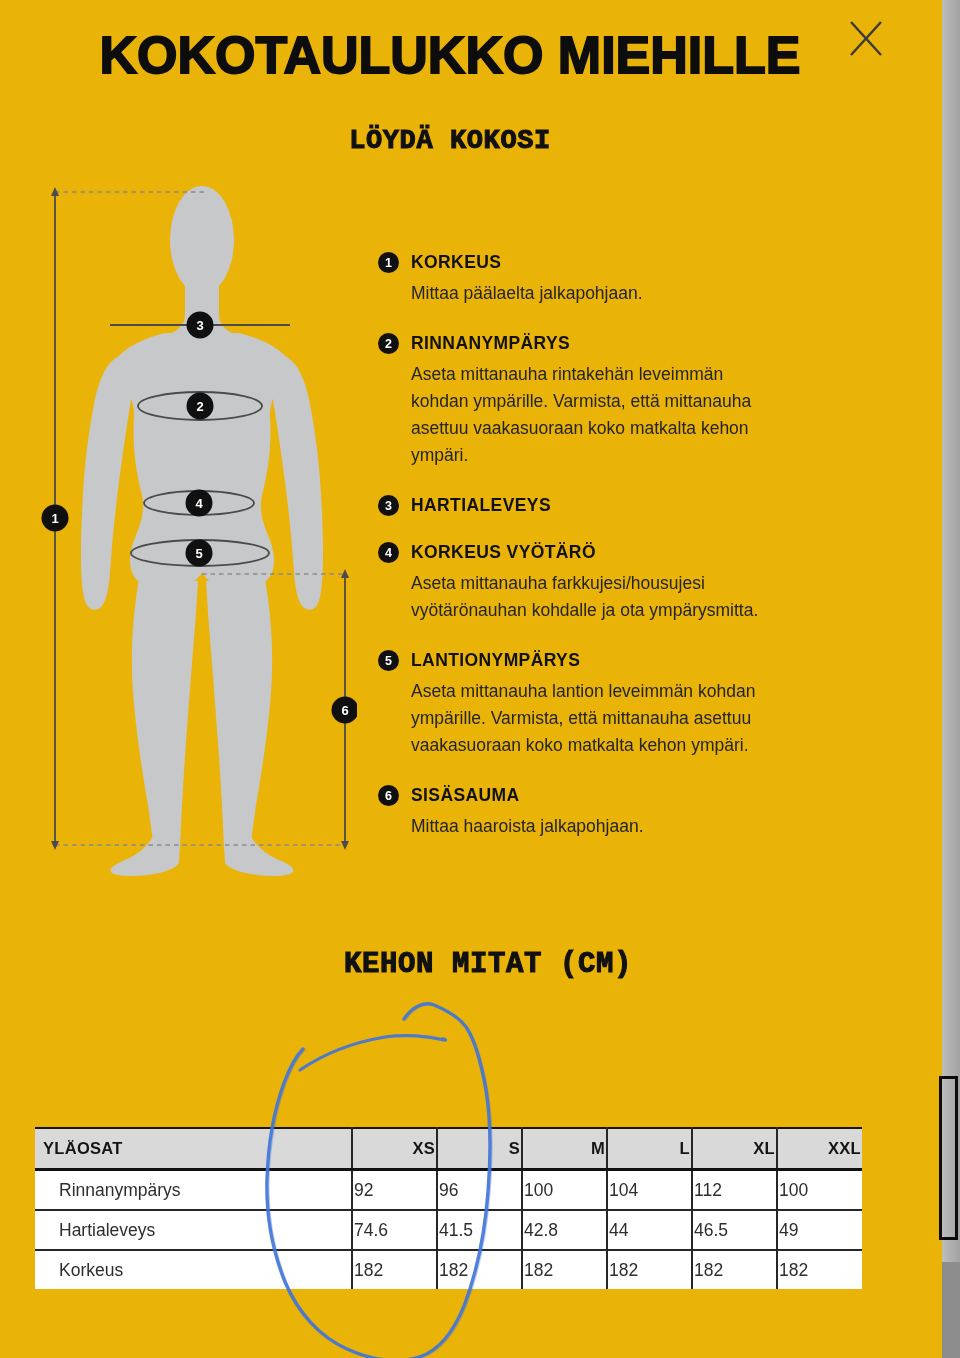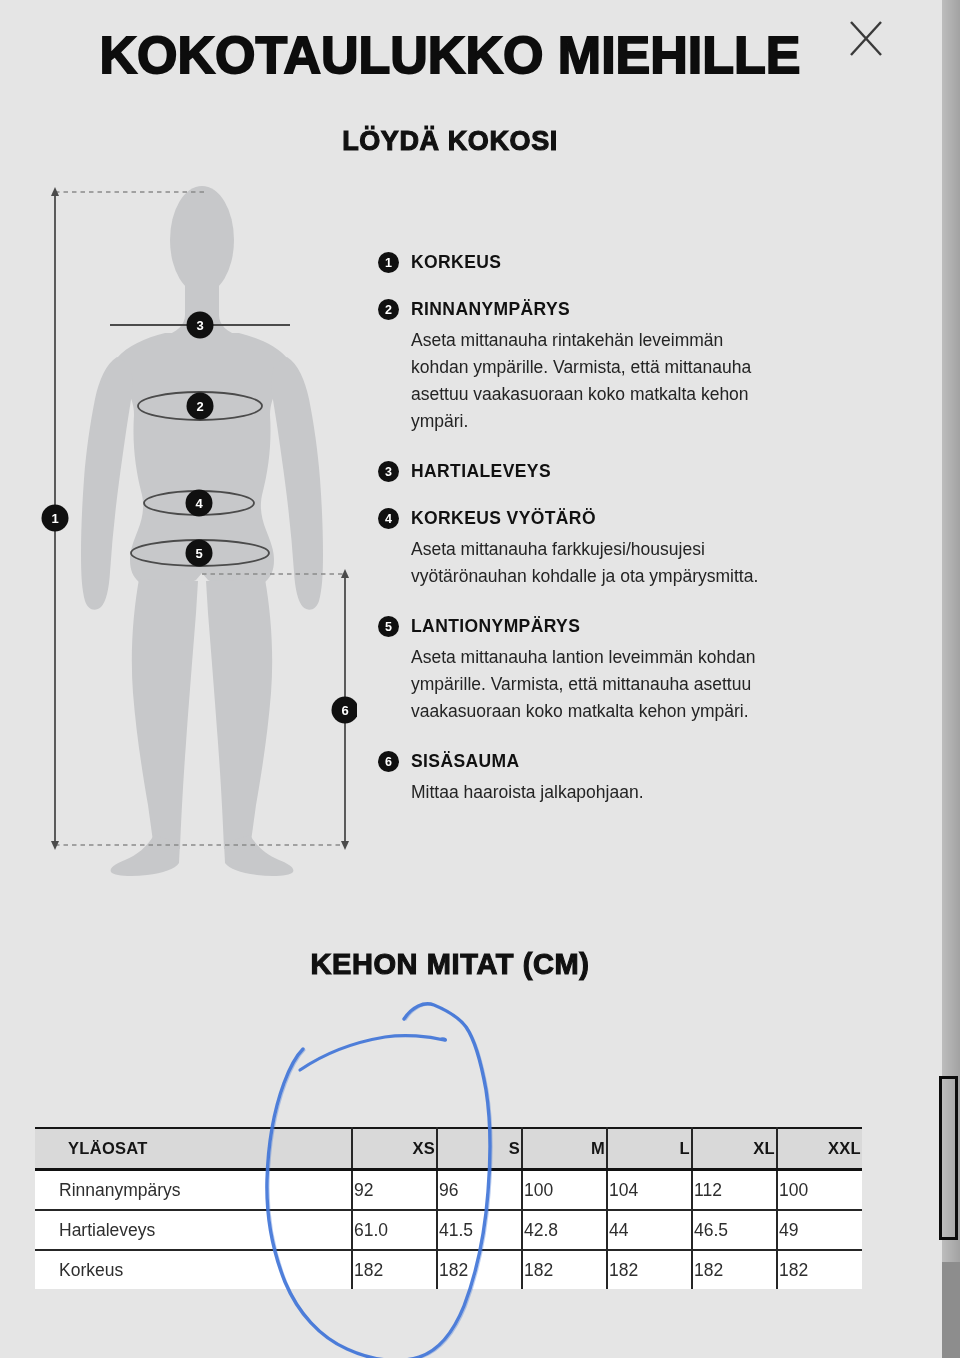--- a/index.html
+++ b/index.html
@@ -1,37 +1,37 @@
 <!DOCTYPE html>
 <html><head>
 <meta charset="utf-8">
 <style>
   html,body{margin:0;padding:0;background:#fff;}
   #screen{
     position:relative;width:960px;height:1358px;overflow:hidden;
-    background:#e5e5e5;font-family:"Liberation Sans",sans-serif;color:#111;
+    background:#eab308;font-family:"Liberation Sans",sans-serif;color:#111;
   }
   
   .modal-title{
     position:absolute;top:-9px;left:0;width:900px;text-align:center;
     font-size:52px;line-height:58px;font-weight:700;letter-spacing:0px;
     color:#0d0d0d;-webkit-text-stroke:1.8px #0d0d0d;white-space:nowrap;
   }
   .close-btn{
     position:absolute;top:12px;left:840px;width:52px;height:52px;
     background:none;border:none;padding:0;cursor:pointer;
     display:flex;align-items:center;justify-content:center;
   }
   
   .section-heading{
     position:absolute;left:0;width:900px;text-align:center;
-    font-weight:700;color:#111;-webkit-text-stroke:1.1px #111;letter-spacing:0.6px;
+    font-weight:700;color:#111;-webkit-text-stroke:1.1px #111;letter-spacing:0.6px;font-family:Liberation Mono, monospace;
   }
   #find-size-heading{top:126px;font-size:27px;}
-  #kehon-heading{top:948px;font-size:29px;}
+  #kehon-heading{top:948px;font-size:29px;margin-left:38px;}
   
   #figure-svg{position:absolute;left:35px;top:183px;}
   
   .measure-list{position:absolute;left:378px;top:252px;width:472px;}
   .measure-item{margin-bottom:26px;}
   .measure-head{display:flex;align-items:center;gap:12px;}
   .num-badge{
     width:21px;height:21px;border-radius:50%;background:#101010;color:#fff;
     font-size:12.5px;font-weight:700;display:inline-flex;align-items:center;
     justify-content:center;flex:0 0 21px;
@@ -43,21 +43,21 @@
   }
   
   .size-table-wrap{position:absolute;left:35px;top:1127px;width:827px;}
   table.size-table{border-collapse:collapse;width:827px;table-layout:fixed;border-top:2px solid #161616;}
   table.size-table col.label-col{width:317px;}
   table.size-table col.size-col{width:85px;}
   table.size-table th{
     background:#d9d9d9;height:37px;font-size:16.5px;font-weight:700;
     border-bottom:3px solid #111;text-align:right;letter-spacing:0.3px;color:#151515;
   }
-  table.size-table th:first-child{text-align:left;padding-left:33px;}
+  table.size-table th:first-child{text-align:left;padding-left:8px;}
   table.size-table td{
     height:36px;font-size:17.5px;color:#2e2e2e;text-align:left;
     border-bottom:2px solid #262626;background:#fff;
   }
   table.size-table td:first-child{text-align:left;padding-left:24px;}
   table.size-table tr:last-child td{border-bottom:none;}
   table.size-table th + th, table.size-table td + td{border-left:2px solid #262626;}
   
   #annotation-svg{position:absolute;left:0;top:0;pointer-events:none;z-index:5;}
   
@@ -135,20 +135,21 @@
       <text x="310" y="531.5" fill="#fff">6</text>
     </g>
   </svg>
 
   <div class="measure-list">
     <div class="measure-item">
       <div class="measure-head">
         <span class="num-badge">1</span>
         <span class="measure-title">KORKEUS</span>
       </div>
+      <div class="measure-desc">Mittaa päälaelta jalkapohjaan.</div>
     </div>
     <div class="measure-item">
       <div class="measure-head">
         <span class="num-badge">2</span>
         <span class="measure-title">RINNANYMPÄRYS</span>
       </div>
       <div class="measure-desc">Aseta mittanauha rintakehän leveimmän
 kohdan ympärille. Varmista, että mittanauha
 asettuu vaakasuoraan koko matkalta kehon
 ympäri.</div>
@@ -214,21 +215,21 @@
           <td>Rinnanympärys</td>
           <td>92</td>
           <td>96</td>
           <td>100</td>
           <td>104</td>
           <td>112</td>
           <td>100</td>
         </tr>
         <tr>
           <td>Hartialeveys</td>
-          <td>61.0</td>
+          <td>74.6</td>
           <td>41.5</td>
           <td>42.8</td>
           <td>44</td>
           <td>46.5</td>
           <td>49</td>
         </tr>
         <tr>
           <td>Korkeus</td>
           <td>182</td>
           <td>182</td>

